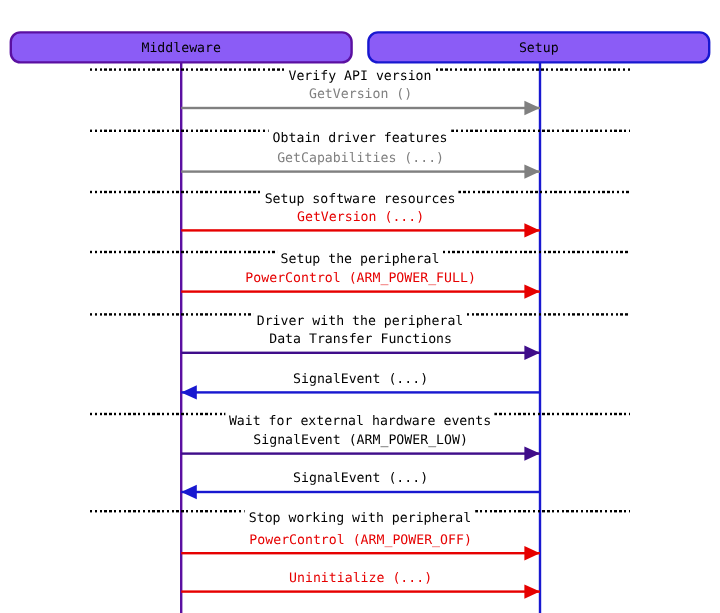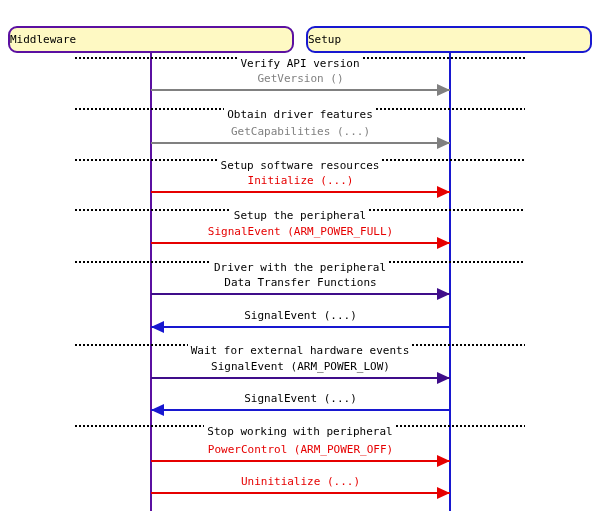--- a/index.html
+++ b/index.html
@@ -8,22 +8,22 @@
     width:600px;height:511px;
     background:#ffffff;
     font-family:"DejaVu Sans Mono","Liberation Mono",monospace;
     font-size:11px;
     overflow:hidden;
   }
   
   .actor-box{
     position:absolute;top:26px;height:23px;width:282px;
     border:2px solid;border-radius:9px;
-    display:flex;align-items:center;justify-content:flex-start;
-    color:#000;background:#fef9c3;z-index:3;
+    display:flex;align-items:center;justify-content:center;
+    color:#000;background:#8b5cf6;z-index:3;
   }
   .actor-box.mw{left:8px;border-color:#5b10a1;}
   .actor-box.drv{left:306px;border-color:#1818d0;}
   
   .lifeline{position:absolute;top:51px;bottom:0;width:2px;z-index:1;}
   .lifeline.mw{left:150px;background:#5b10a1;}
   .lifeline.drv{left:449px;background:#1818d0;}
   
   .divider{
     position:absolute;left:75px;width:450px;height:16px;
@@ -100,28 +100,28 @@
   </div>
 
   <div class="msg gray" style="top:71px">
     <div class="msg-label">GetVersion ()</div>
     <div class="msg-line">
       <span class="head r"></span>
     </div>
   </div>
 
   <div class="msg red" style="top:173px">
-    <div class="msg-label">Initialize (...)</div>
+    <div class="msg-label">GetVersion (...)</div>
     <div class="msg-line">
       <span class="head r"></span>
     </div>
   </div>
 
   <div class="msg red" style="top:224px">
-    <div class="msg-label">SignalEvent (ARM_POWER_FULL)</div>
+    <div class="msg-label">PowerControl (ARM_POWER_FULL)</div>
     <div class="msg-line">
       <span class="head r"></span>
     </div>
   </div>
 
   <div class="msg indigo" style="top:275px">
     <div class="msg-label">Data Transfer Functions</div>
     <div class="msg-line">
       <span class="head r"></span>
     </div>

